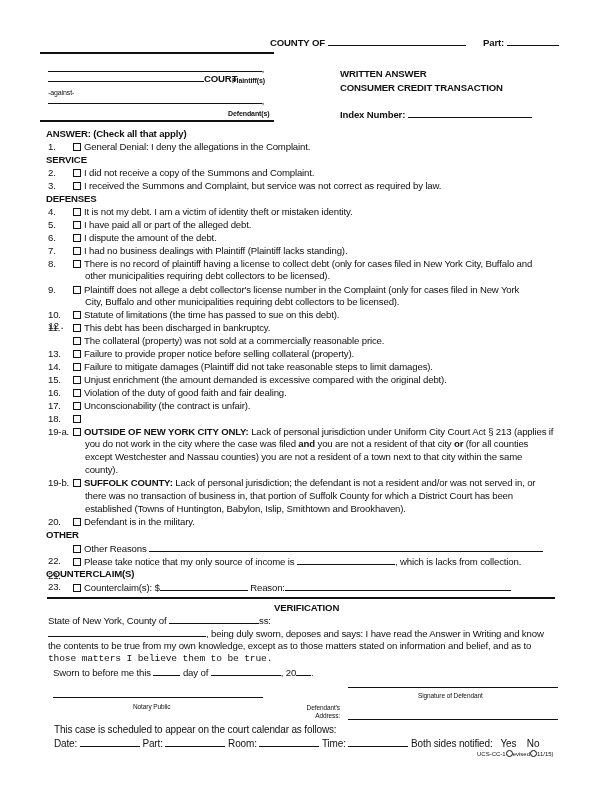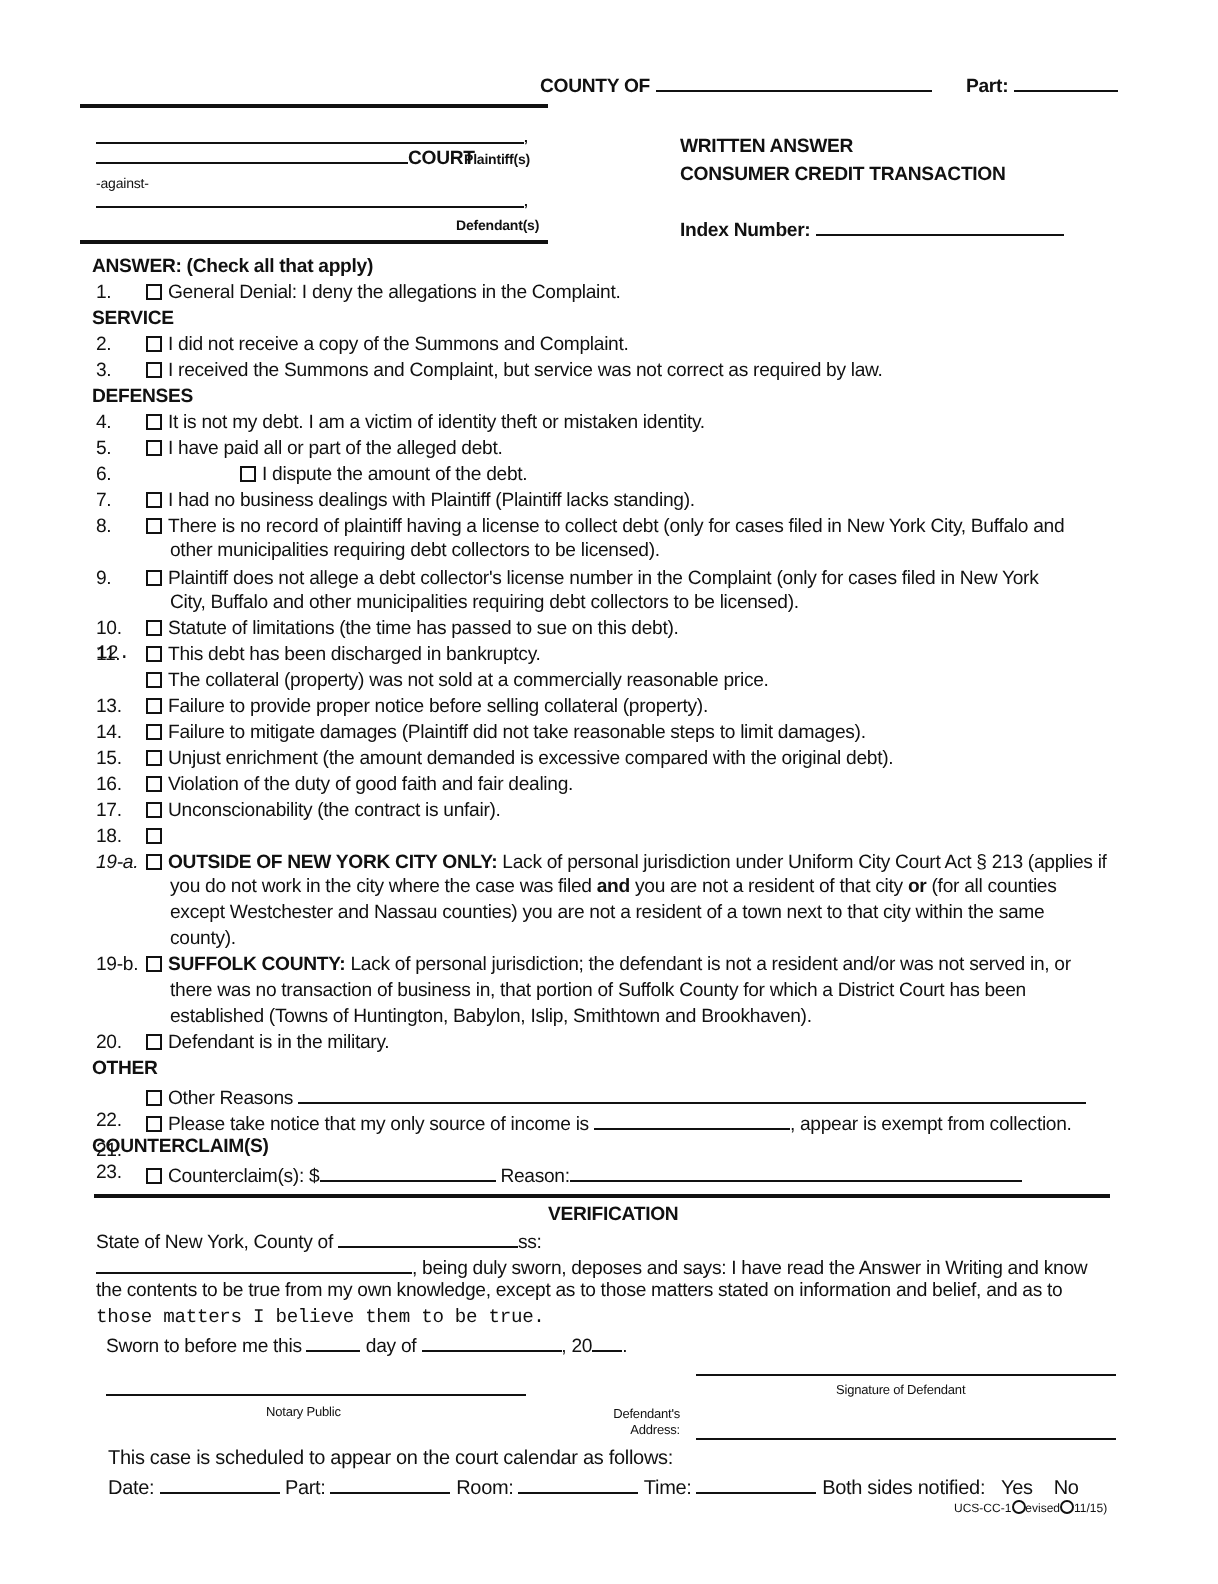--- a/index.html
+++ b/index.html
@@ -64,21 +64,21 @@
 <div class="item t" style="top:167px;"><span class="cb"></span><span>I did not receive a copy of the Summons and Complaint.</span></div>
 <div class="num t" style="top:180px;">3.</div>
 <div class="item t" style="top:180px;"><span class="cb"></span><span>I received the Summons and Complaint, but service was not correct as required by law.</span></div>
 
 <div class="abs t b" style="left:46px;top:193px;">DEFENSES</div>
 <div class="num t" style="top:206px;">4.</div>
 <div class="item t" style="top:206px;"><span class="cb"></span><span>It is not my debt. I am a victim of identity theft or mistaken identity.</span></div>
 <div class="num t" style="top:219px;">5.</div>
 <div class="item t" style="top:219px;"><span class="cb"></span><span>I have paid all or part of the alleged debt.</span></div>
 <div class="num t" style="top:232px;">6.</div>
-<div class="item t" style="top:232px;margin-left:47px;"><span class="cb"></span><span>I dispute the amount of the debt.</span></div>
+<div class="item t" style="top:232px;"><span class="cb"></span><span>I dispute the amount of the debt.</span></div>
 <div class="num t" style="top:245px;">7.</div>
 <div class="item t" style="top:245px;"><span class="cb"></span><span>I had no business dealings with Plaintiff (Plaintiff lacks standing).</span></div>
 
 <div class="num t" style="top:258px;">8.</div>
 <div class="item t" style="top:258px;"><span class="cb"></span><span>There is no record of plaintiff having a license to collect debt (only for cases filed in New York City, Buffalo and</span></div>
 <div class="cont t" style="top:270px;">other municipalities requiring debt collectors to be licensed).</div>
 
 <div class="num t" style="top:284px;">9.</div>
 <div class="item t" style="top:284px;"><span class="cb"></span><span>Plaintiff does not allege a debt collector's license number in the Complaint (only for cases filed in New York</span></div>
 <div class="cont t" style="top:296px;">City, Buffalo and other municipalities requiring debt collectors to be licensed).</div>
@@ -95,39 +95,39 @@
 <div class="item t" style="top:361px;"><span class="cb"></span><span>Failure to mitigate damages (Plaintiff did not take reasonable steps to limit damages).</span></div>
 <div class="num t" style="top:374px;">15.</div>
 <div class="item t" style="top:374px;"><span class="cb"></span><span>Unjust enrichment (the amount demanded is excessive compared with the original debt).</span></div>
 <div class="num t" style="top:387px;">16.</div>
 <div class="item t" style="top:387px;"><span class="cb"></span><span>Violation of the duty of good faith and fair dealing.</span></div>
 <div class="num t" style="top:400px;">17.</div>
 <div class="item t" style="top:400px;"><span class="cb"></span><span>Unconscionability (the contract is unfair).</span></div>
 <div class="num t" style="top:413px;">18.</div>
 <div class="item t" style="top:413px;"><span class="cb"></span></div>
 
-<div class="num t" style="top:426px;font-style:italic;">19-a.</div>
+<div class="num t" style="top:426px;">19-a.</div>
 <div class="item t" style="top:426px;"><span class="cb"></span><span class="b">OUTSIDE OF NEW YORK CITY ONLY:</span><span> Lack of personal jurisdiction under Uniform City Court Act § 213 (applies if</span></div>
 <div class="cont t" style="top:438px;"><span>you do not work in the city where the case was filed </span><span class="b">and</span><span> you are not a resident of that city </span><span class="b">or</span><span> (for all counties</span></div>
 <div class="cont t" style="top:451px;">except Westchester and Nassau counties) you are not a resident of a town next to that city within the same</div>
 <div class="cont t" style="top:464px;">county).</div>
 
 <div class="num t" style="top:477px;">19-b.</div>
 <div class="item t" style="top:477px;"><span class="cb"></span><span class="b">SUFFOLK COUNTY:</span><span> Lack of personal jurisdiction; the defendant is not a resident and/or was not served in, or</span></div>
 <div class="cont t" style="top:490px;">there was no transaction of business in, that portion of Suffolk County for which a District Court has been</div>
 <div class="cont t" style="top:503px;">established (Towns of Huntington, Babylon, Islip, Smithtown and Brookhaven).</div>
 
 <div class="num t" style="top:516px;">20.</div>
 <div class="item t" style="top:516px;"><span class="cb"></span><span>Defendant is in the military.</span></div>
 
 <div class="abs t b" style="left:46px;top:529px;">OTHER</div>
 <div class="num t" style="top:570px;">21.</div>
 <div class="item t" style="top:542px;"><span class="cb"></span><span>Other Reasons</span> <span class="uline" style="width:394px;"></span></div>
 <div class="num t" style="top:555px;">22.</div>
-<div class="item t" style="top:555px;"><span class="cb"></span><span>Please take notice that my only source of income is</span> <span class="uline" style="width:98px;"></span><span>, appear is exempt from collection.</span></div>
+<div class="item t" style="top:555px;"><span class="cb"></span><span>Please take notice that my only source of income is</span> <span class="uline" style="width:98px;"></span><span>, which is lacks from collection.</span></div>
 
 <div class="abs t b" style="left:46px;top:568px;">COUNTERCLAIM(S)</div>
 <div class="num t" style="top:581px;">23.</div>
 <div class="item t" style="top:581px;"><span class="cb"></span><span>Counterclaim(s): $</span><span class="uline" style="width:88px;"></span> <span>Reason:</span><span class="uline" style="width:226px;"></span></div>
 
 <div class="hr" style="left:47px;top:597px;width:508px;height:2px;"></div>
 
 <div class="abs t b" style="left:274px;top:602px;">VERIFICATION</div>
 <div class="abs t" style="left:48px;top:614px;">
   <span>State of New York, County of</span>

